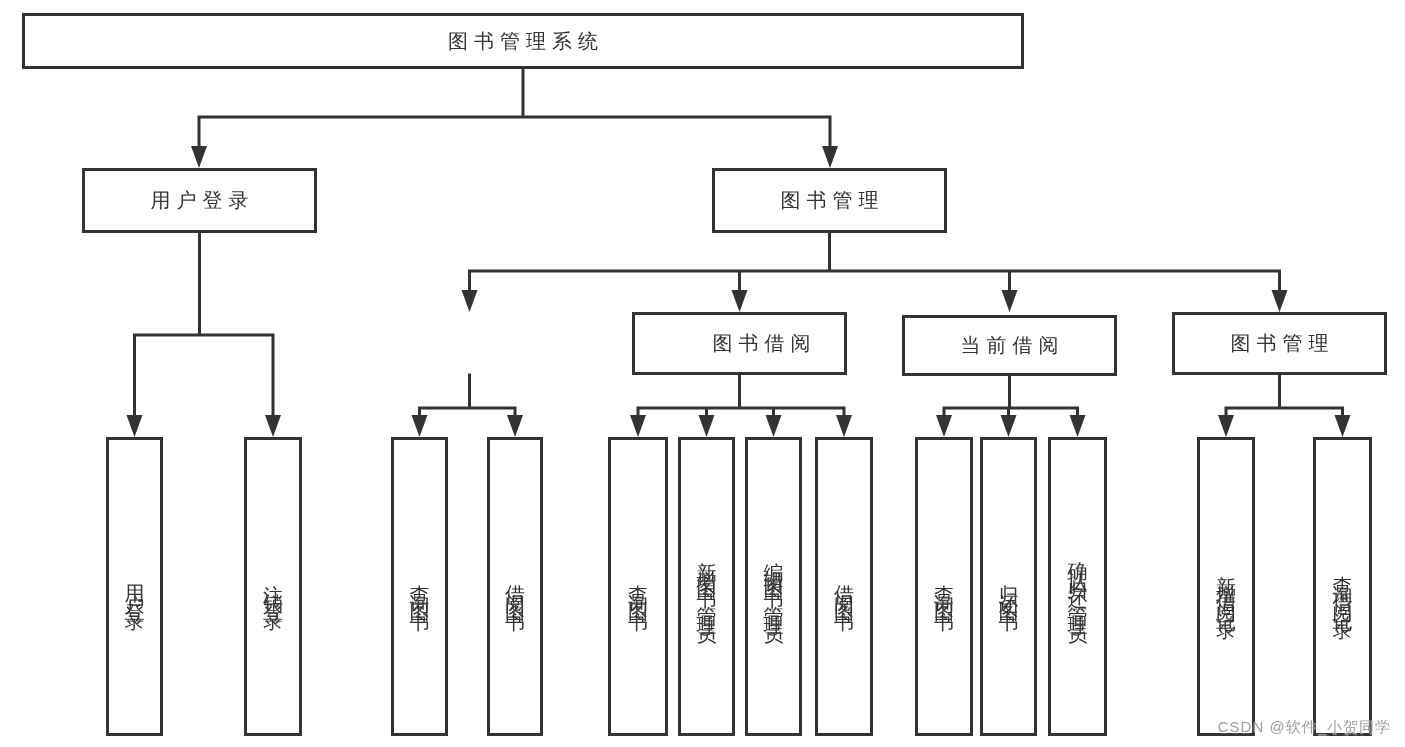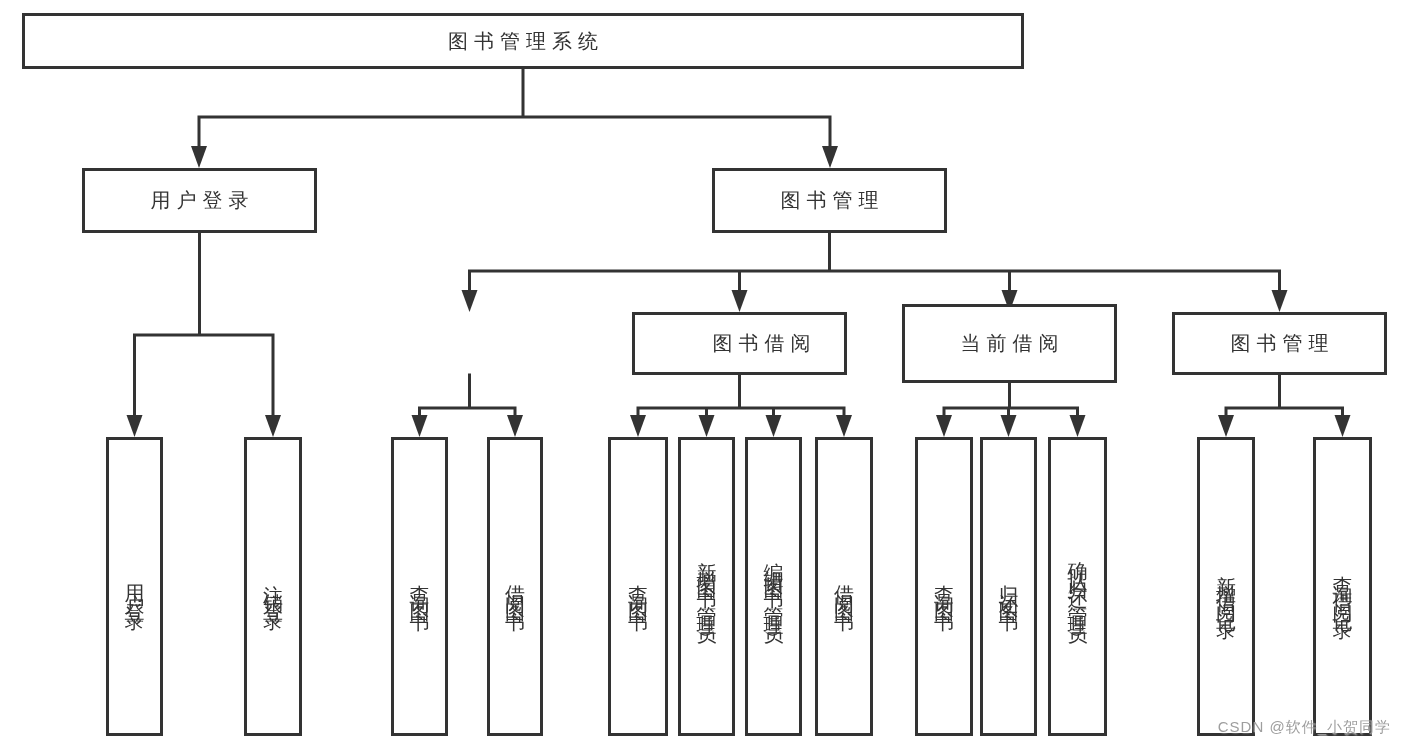--- a/index.html
+++ b/index.html
@@ -120,21 +120,21 @@
     <polygon points="1218,415 1234,415 1226,437"></polygon>
     <polygon points="1334.5,415 1350.5,415 1342.5,437"></polygon>
   </svg>
 
   <div class="hbox" style="left:22px; top:13px; width:1002px; height:56px;">图书管理系统</div>
 
   <div class="hbox" style="left:82px; top:168px; width:235px; height:65px;">用户登录</div>
   <div class="hbox" style="left:712px; top:168px; width:235px; height:65px;">图书管理</div>
 
   <div class="hbox" style="left:632px; top:312px; width:215px; height:63px;padding-left:44px;">图书借阅</div>
-  <div class="hbox" style="left:902px; top:304px; width:215px; height:79px;">当前借阅</div>
+  <div class="hbox" style="left:902px; top:315px; width:215px; height:61px;">当前借阅</div>
   <div class="hbox" style="left:1172px; top:312px; width:215px; height:63px;">图书管理</div>
 
   <div class="vbox" style="left:106px; width:57px;">
     <span>用户登录</span>
   </div>
   <div class="vbox" style="left:244px; width:58px;">
     <span>注销登录</span>
   </div>
 
   <div class="vbox" style="left:391px; width:57px;">

